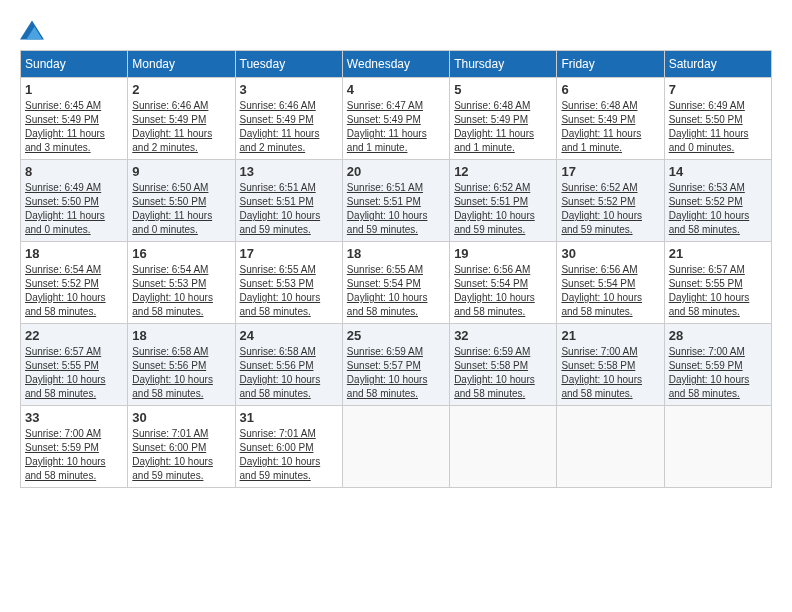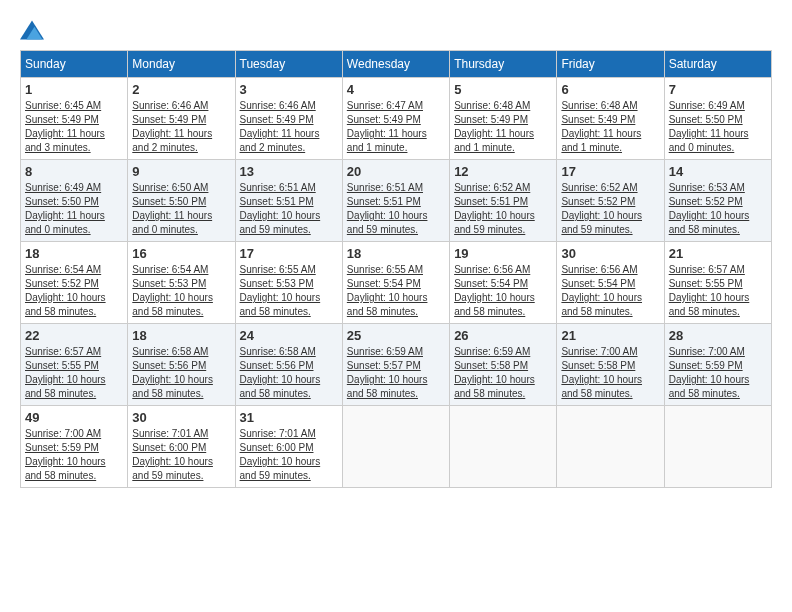--- a/index.html
+++ b/index.html
@@ -225,35 +225,35 @@
         </td>
         <td>
           <span class="day-num">24</span>
           <div class="day-info">Sunrise: 6:58 AM<br>Sunset: 5:56 PM<br>Daylight: 10 hours and 58 minutes.</div>
         </td>
         <td>
           <span class="day-num">25</span>
           <div class="day-info">Sunrise: 6:59 AM<br>Sunset: 5:57 PM<br>Daylight: 10 hours and 58 minutes.</div>
         </td>
         <td>
-          <span class="day-num">26</span>
+          <span class="day-num">32</span>
           <div class="day-info">Sunrise: 6:59 AM<br>Sunset: 5:58 PM<br>Daylight: 10 hours and 58 minutes.</div>
         </td>
         <td>
           <span class="day-num">21</span>
           <div class="day-info">Sunrise: 7:00 AM<br>Sunset: 5:58 PM<br>Daylight: 10 hours and 58 minutes.</div>
         </td>
         <td>
           <span class="day-num">28</span>
           <div class="day-info">Sunrise: 7:00 AM<br>Sunset: 5:59 PM<br>Daylight: 10 hours and 58 minutes.</div>
         </td>
       </tr>
       <tr>
         <td>
-          <span class="day-num">49</span>
+          <span class="day-num">33</span>
           <div class="day-info">Sunrise: 7:00 AM<br>Sunset: 5:59 PM<br>Daylight: 10 hours and 58 minutes.</div>
         </td>
         <td>
           <span class="day-num">30</span>
           <div class="day-info">Sunrise: 7:01 AM<br>Sunset: 6:00 PM<br>Daylight: 10 hours and 59 minutes.</div>
         </td>
         <td>
           <span class="day-num">31</span>
           <div class="day-info">Sunrise: 7:01 AM<br>Sunset: 6:00 PM<br>Daylight: 10 hours and 59 minutes.</div>
         </td>

